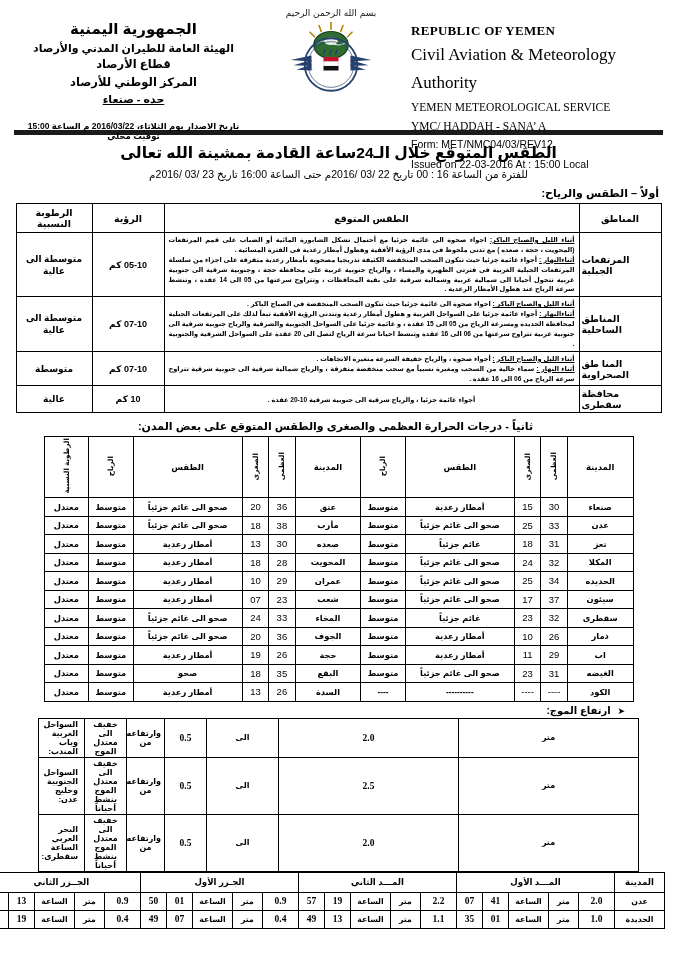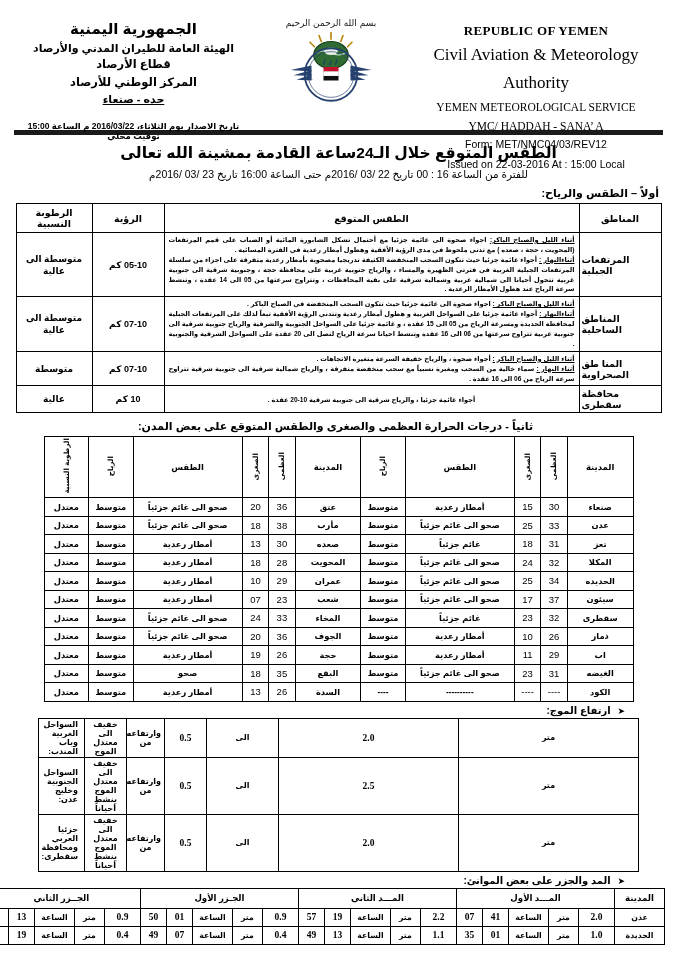--- a/index.html
+++ b/index.html
@@ -20,23 +20,23 @@
   .hdr-ar { text-align: center; width: 235px; direction: rtl; padding-top: 10px; }
   .hdr-ar .l1 { font-size: 15px; font-weight: bold; line-height: 1.45; }
   .hdr-ar .l2 { font-size: 11px; font-weight: bold; line-height: 1.5; }
   .hdr-ar .l3 { font-size: 11.5px; font-weight: bold; line-height: 1.5; }
   .hdr-ar .l4 { font-size: 11.5px; font-weight: bold; line-height: 1.5; }
   .hdr-ar .l5 { font-size: 11px; font-weight: bold; line-height: 1.5;
                 text-decoration: underline; }
   .hdr-ar .issue { font-size: 8.5px; font-weight: bold; margin-top: 14px; direction: rtl; }
 
   .hdr-logo { width: 150px; text-align: center; position: relative; }
-  .basmala { font-size: 9px; color: #1a1a1a; margin-top: 10px; font-family: "DejaVu Sans", serif; }
-
-  .hdr-en { width: 250px; text-align: center; direction: ltr;
+  .basmala { font-size: 9px; color: #1a1a1a; margin-top: 0; font-family: "DejaVu Sans", serif; }
+
+  .hdr-en { width: 250px; text-align: left; direction: ltr;
             font-family: "Liberation Serif", "DejaVu Serif", serif; padding-top: 12px; }
   .hdr-en .e1 { font-size: 13px; font-weight: bold; letter-spacing: .3px; line-height: 1.65; }
   .hdr-en .e2 { font-size: 17px; line-height: 1.65; }
   .hdr-en .e3 { font-size: 11.5px; line-height: 1.65; }
   .hdr-en .e4 { font-size: 11.5px; line-height: 1.65; }
   .hdr-en .e5 { font-size: 10.5px; font-family: "Liberation Sans", sans-serif; line-height: 1.9; }
   .hdr-en .e6 { font-size: 10.5px; font-family: "Liberation Sans", sans-serif; line-height: 1.9; }
 
   .rule { height: 5px; background: #1b1b1b; margin: 2px 2px 0 2px; }
 
@@ -441,29 +441,25 @@
           <td>خفيف الى معتدل الموج ينشط أحياناً</td>
           <td class="area">السواحل الجنوبية وخليج عدن:</td>
         </tr>
         <tr>
           <td>متر</td>
           <td class="numc">2.0</td>
           <td>الى</td>
           <td class="numc">0.5</td>
           <td>وارتفاعه من</td>
           <td>خفيف الى معتدل الموج ينشط أحياناً</td>
-          <td class="area">جزئيا العربي ومحافظة سقطرى:</td>
+          <td class="area">البحر العربي الساعة سقطرى:</td>
         </tr>
       </tbody>
   </table>
 
-  <div class="bullet-line">
-    <span class="arrow">➤</span>
-    <span>المد والجزر على بعض الموانئ:</span>
-  </div>
 
   <table class="t4">
     <colgroup>
       <col style="width:50px">
       <col style="width:36px">
         <col style="width:30px">
         <col style="width:40px">
         <col style="width:26px">
         <col style="width:26px">
       <col style="width:36px">

